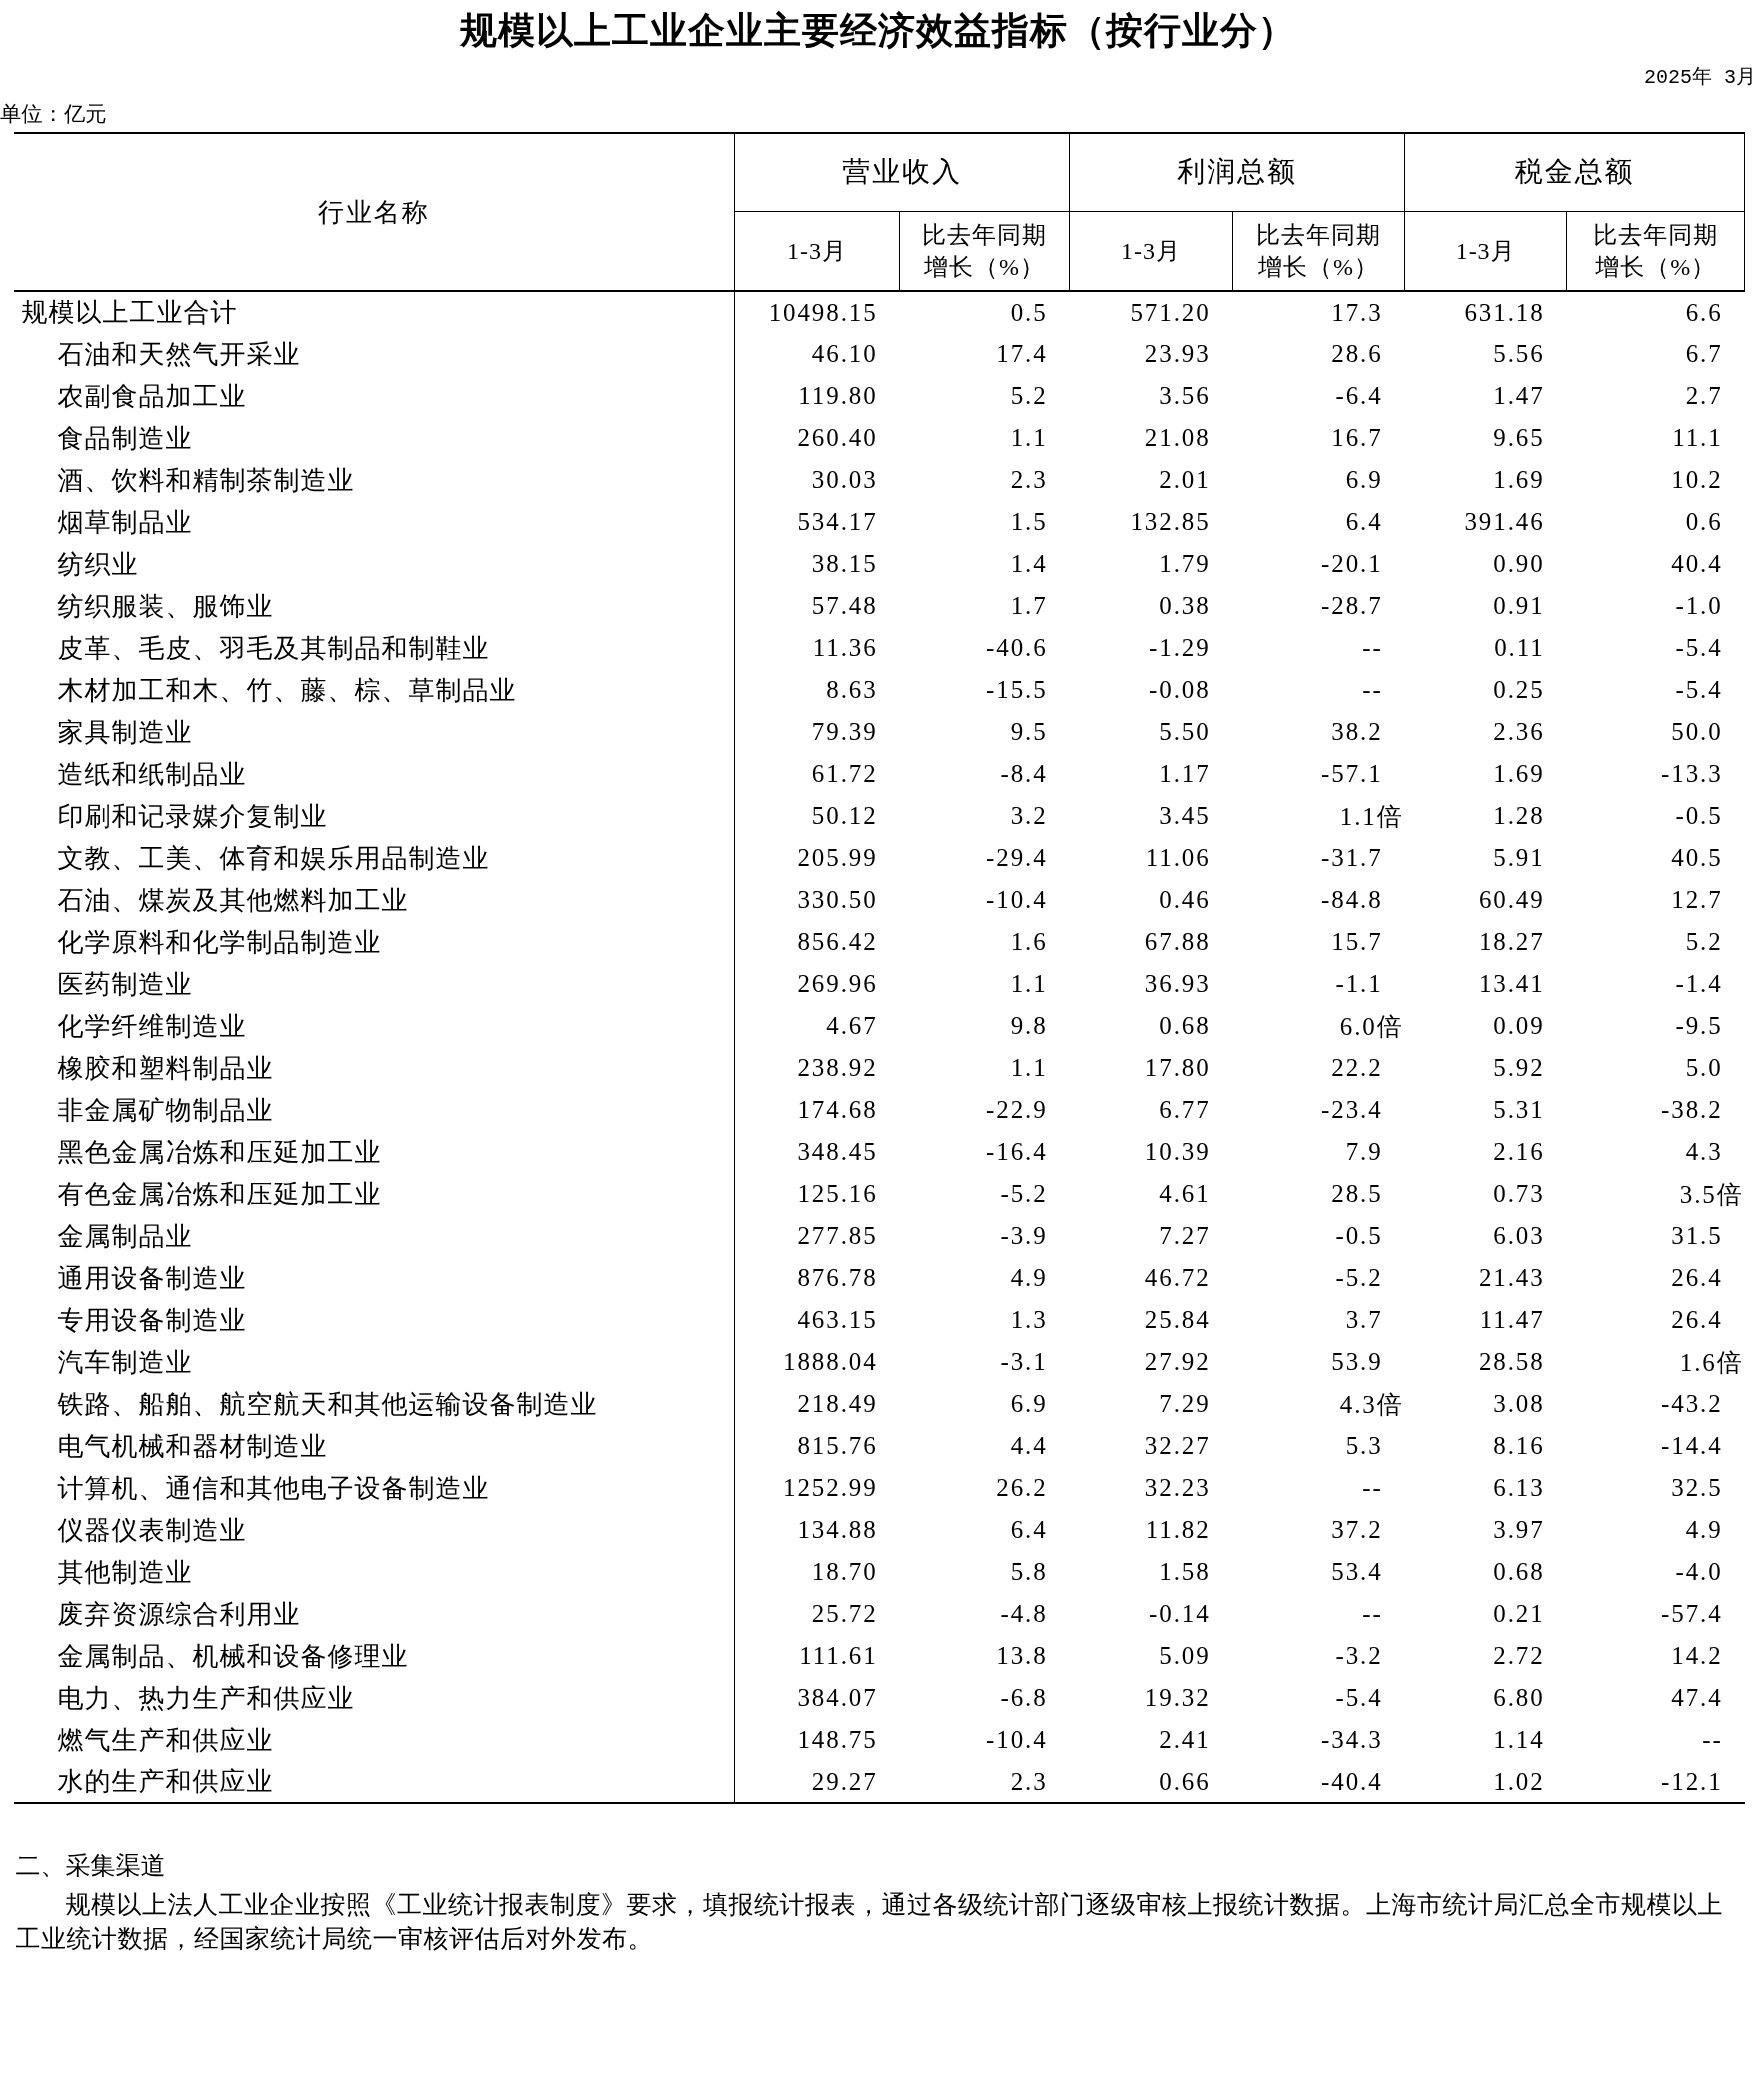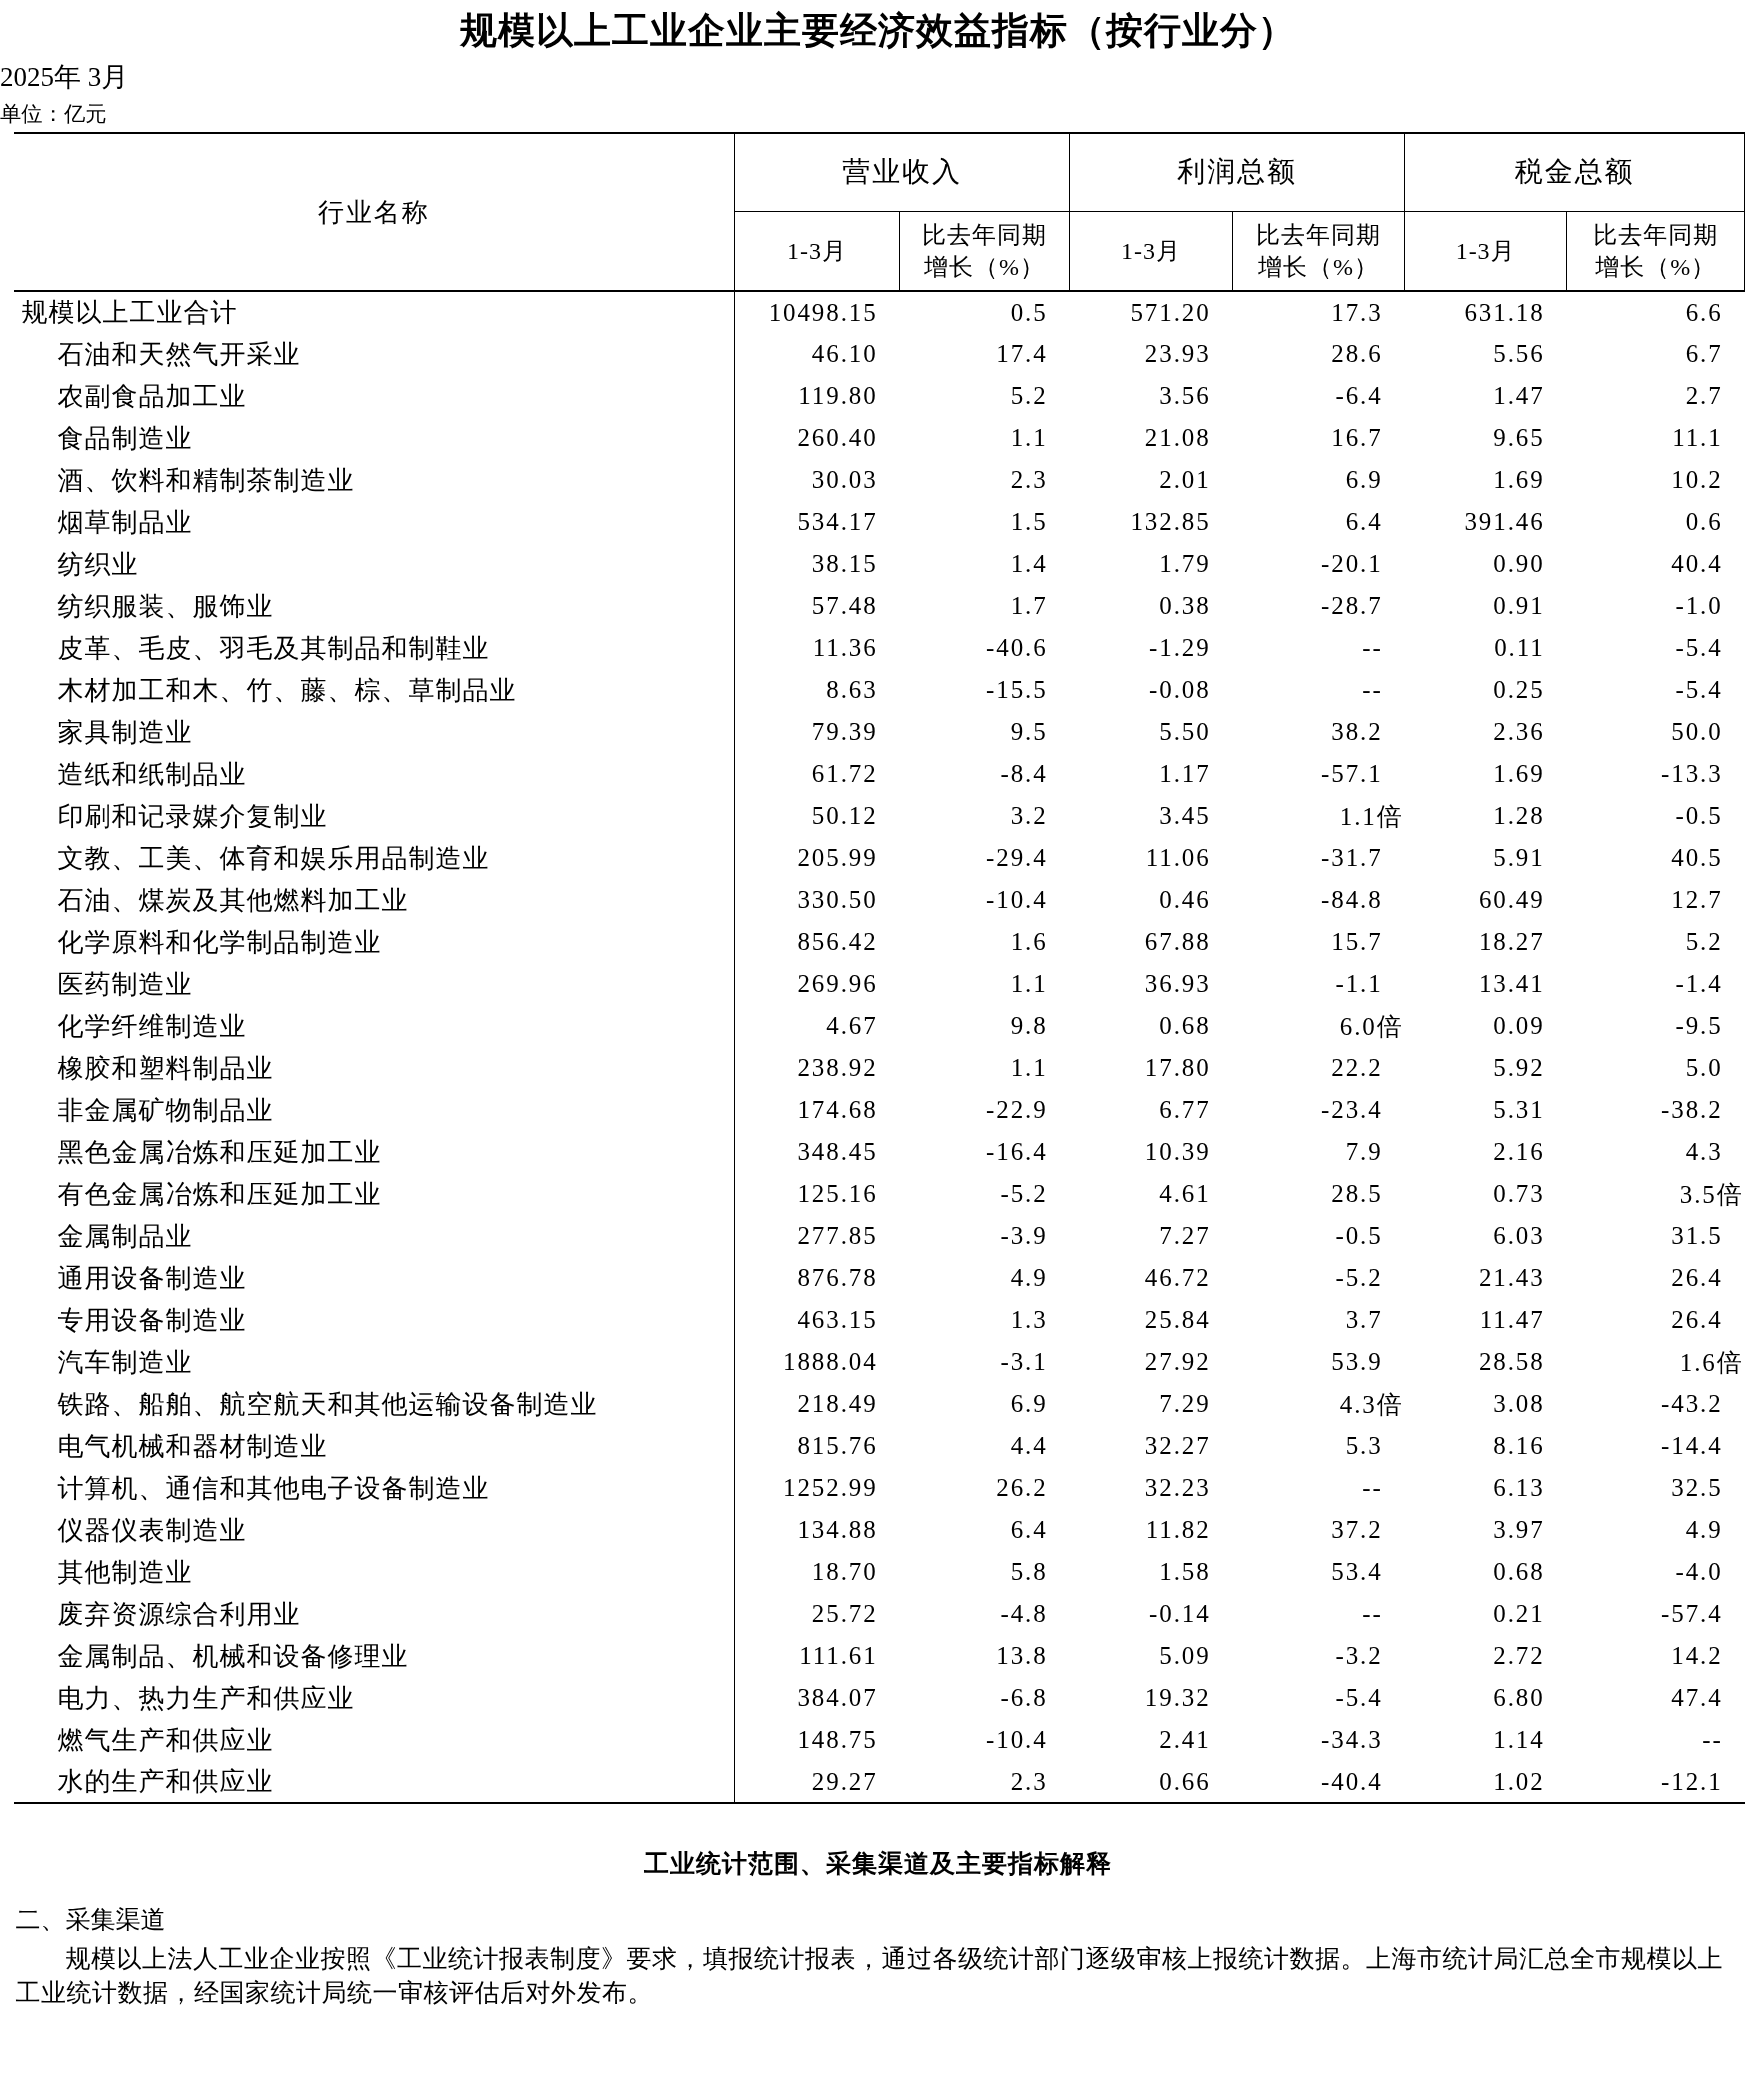--- a/index.html
+++ b/index.html
@@ -19,23 +19,23 @@
     margin-top: 9.7px;
     text-align: center;
     font-family: Liberation Serif, serif;
     font-weight: bold;
     font-size: 37px;
     line-height: 41px;
     letter-spacing: 1px;
   }
   .page-subtitle {
     margin-top: 13.6px;
-    text-align: left;
-    font-family: Liberation Serif, serif;
-    font-size: 27px;
+    text-align: right;
+    font-family: Liberation Mono, monospace;
+    font-size: 20px;
     line-height: 27px;
   }
   .unit-label {
     margin-top: 12px;
     margin-bottom: 5.8px;
     padding-right: 16px;
     font-size: 21.3px;
     line-height: 23px;
   }
   table.main-table {
@@ -524,17 +524,16 @@
     <td class="num">2.3</td>
     <td class="num">0.66</td>
     <td class="num">-40.4</td>
     <td class="num">1.02</td>
     <td class="num">-12.1</td>
   </tr>
 </tbody>
 </table>
 
 <div class="notes">
-  <div class="notes-heading">工业统计范围、采集渠道及主要指标解释</div>
   <div class="note-item-title">二、采集渠道</div>
   <p class="note-body">规模以上法人工业企业按照《工业统计报表制度》要求，填报统计报表，通过各级统计部门逐级审核上报统计数据。上海市统计局汇总全市规模以上工业统计数据，经国家统计局统一审核评估后对外发布。</p>
 </div>
 
 
 </body></html>

